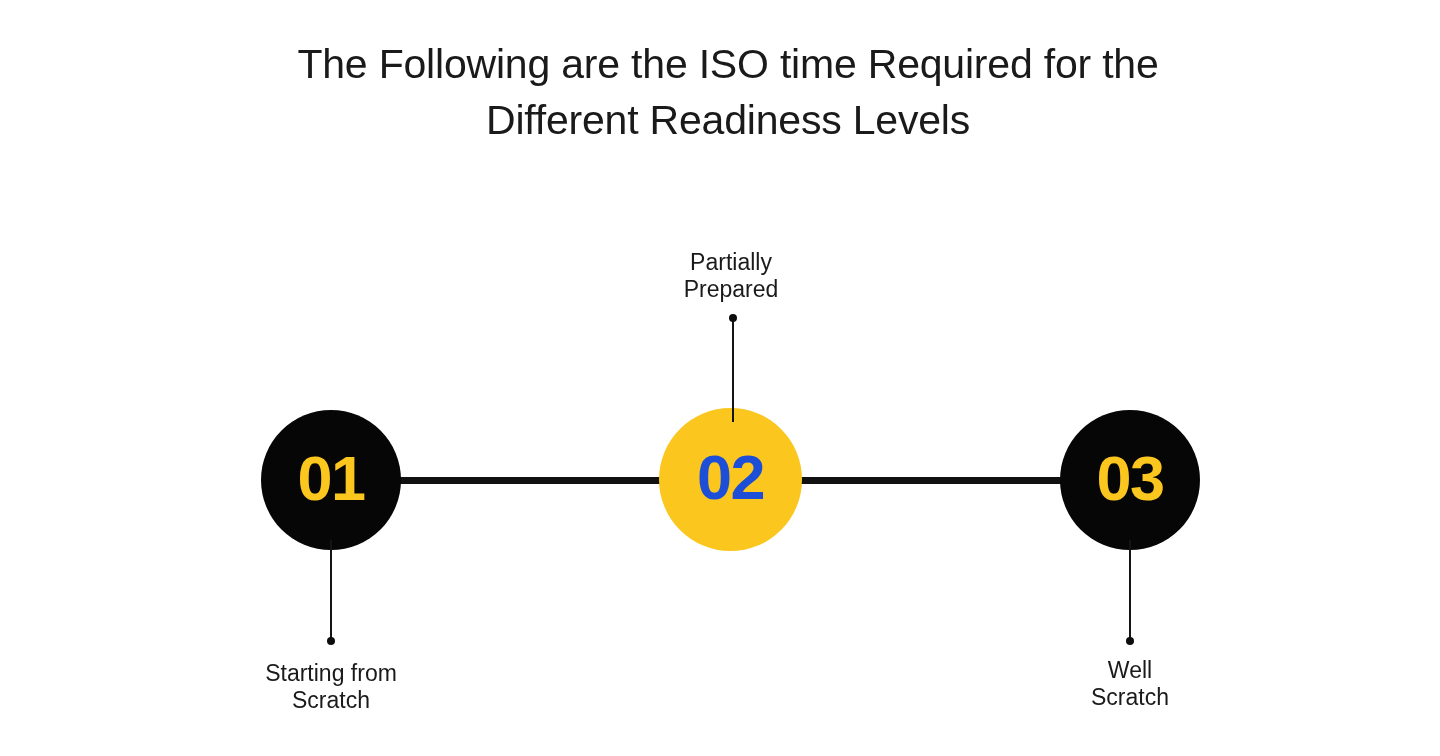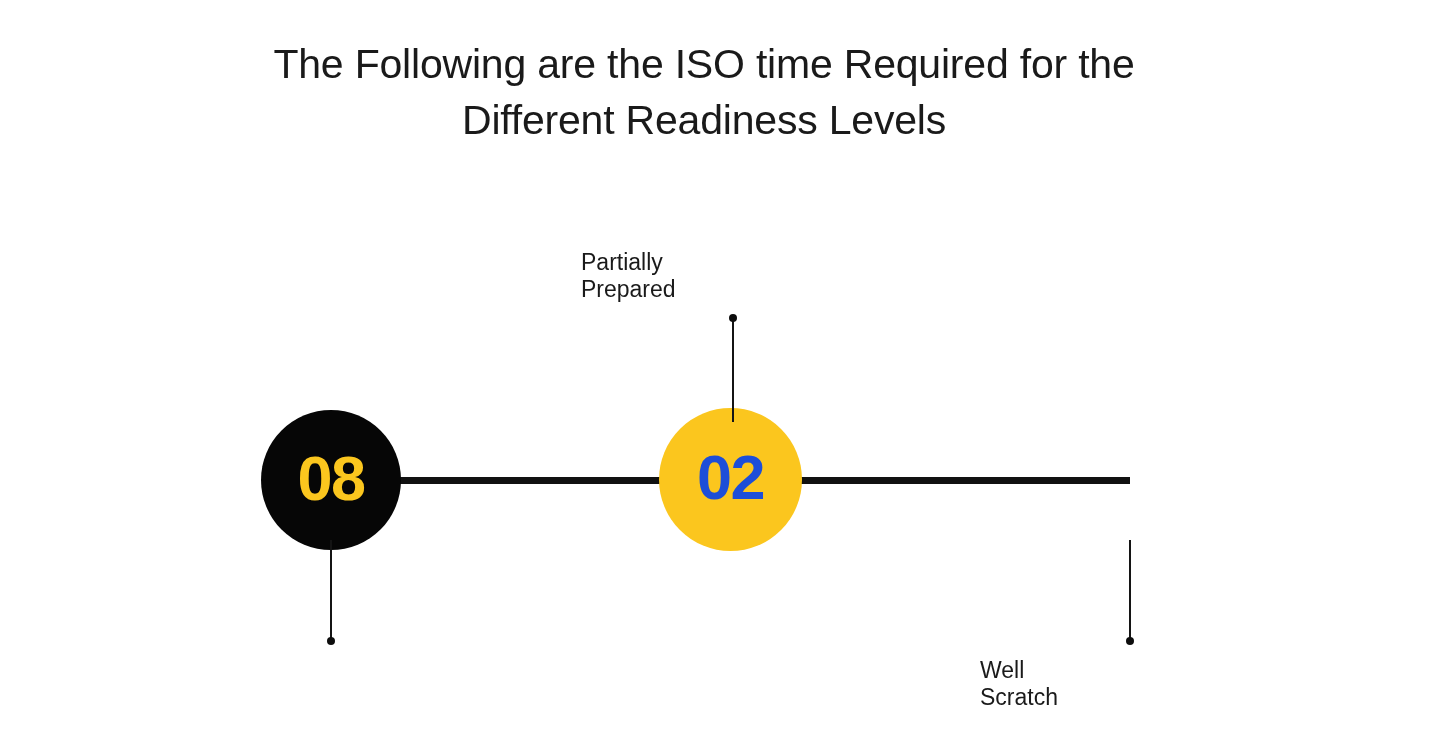--- a/index.html
+++ b/index.html
@@ -18,21 +18,21 @@
   .canvas {
     position: relative;
     width: 1440px;
     height: 756px;
     background: #ffffff;
   }
 
   
   .title {
     position: absolute;
-    left: 204px;
+    left: 228px;
     top: 36px;
     width: 1000px;
     text-align: center;
     font-size: 41px;
     line-height: 56px;
     font-weight: 400;
     letter-spacing: -0.2px;
     color: #1a1a1a;
     white-space: pre-line;
   }
@@ -115,21 +115,21 @@
   .leader-down-1 { left: 330px; top: 540px; height: 103px; }
   .dot-down-1    { left: 327px; top: 637px; }
 
   
   .leader-down-3 { left: 1129px; top: 540px; height: 103px; }
   .dot-down-3    { left: 1126px; top: 637px; }
 
   
   .caption {
     position: absolute;
-    text-align: left;
+    text-align: center;
     font-size: 23px;
     line-height: 27px;
     font-weight: 400;
     color: #1a1a1a;
     white-space: pre-line;
   }
   .caption-1 { left: 181px;  top: 660px; width: 300px; }
   .caption-2 { left: 581px;  top: 249px; width: 300px; }
   .caption-3 { left: 980px;  top: 657px; width: 300px; }
 </style>
@@ -137,31 +137,36 @@
 <body>
 
 <div class="canvas">
 
   <div class="title">The Following are the ISO time Required for the
 Different Readiness Levels</div>
 
   <div class="spine"></div>
 
   <div class="step step-1">
-    <span class="step-num">08</span>
+    <span class="step-num">01</span>
   </div>
   <div class="leader leader-down-1"></div>
   <div class="leader-dot dot-down-1"></div>
+  <div class="caption caption-1">Starting from
+Scratch</div>
 
   <div class="step step-2">
     <span class="step-num">02</span>
   </div>
   <div class="leader leader-up-2"></div>
   <div class="leader-dot dot-up-2"></div>
   <div class="caption caption-2">Partially
 Prepared</div>
 
+  <div class="step step-3">
+    <span class="step-num">03</span>
+  </div>
   <div class="leader leader-down-3"></div>
   <div class="leader-dot dot-down-3"></div>
   <div class="caption caption-3">Well
 Scratch</div>
 
 </div>
 
 </body></html>

